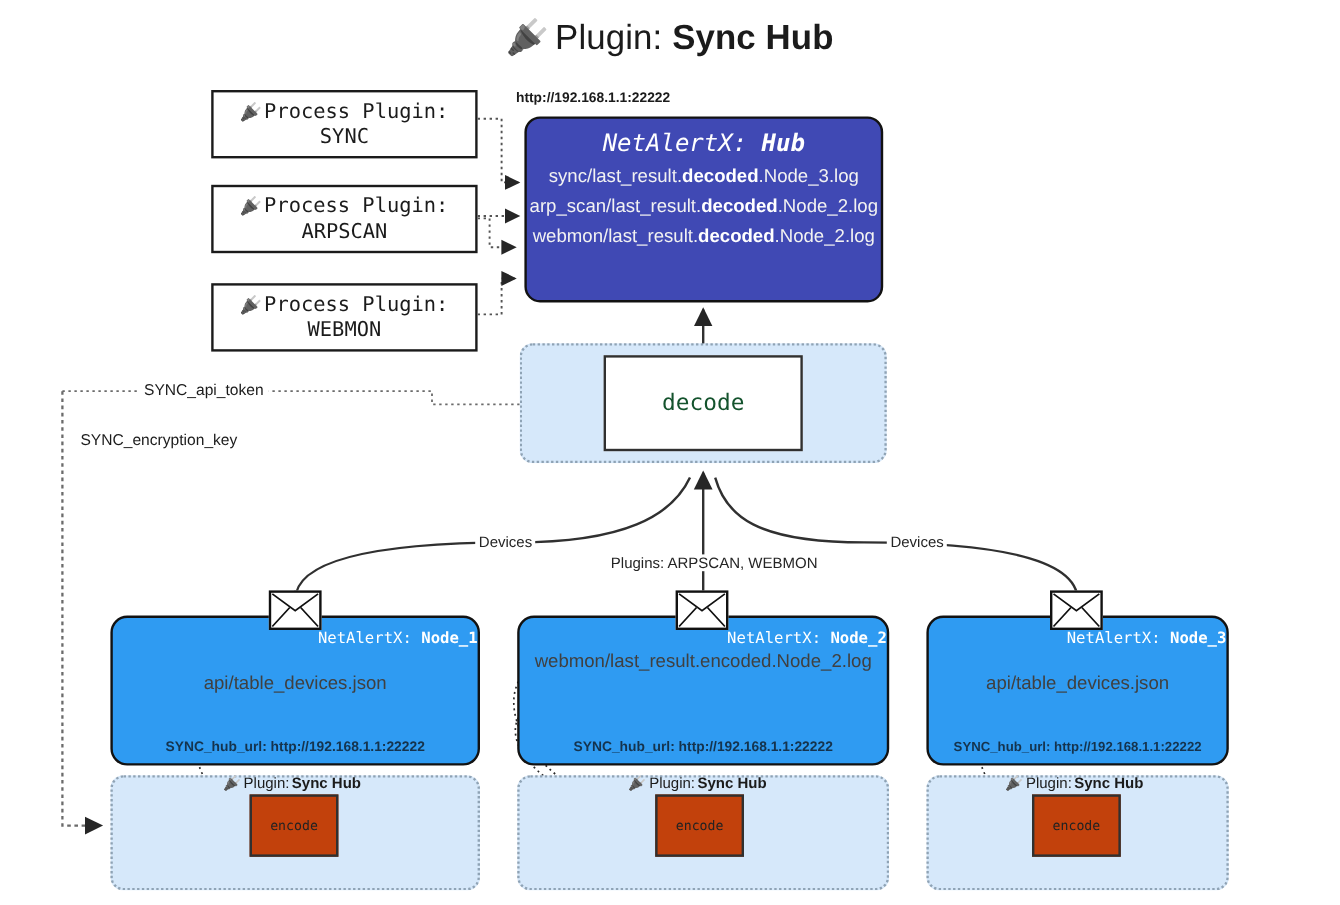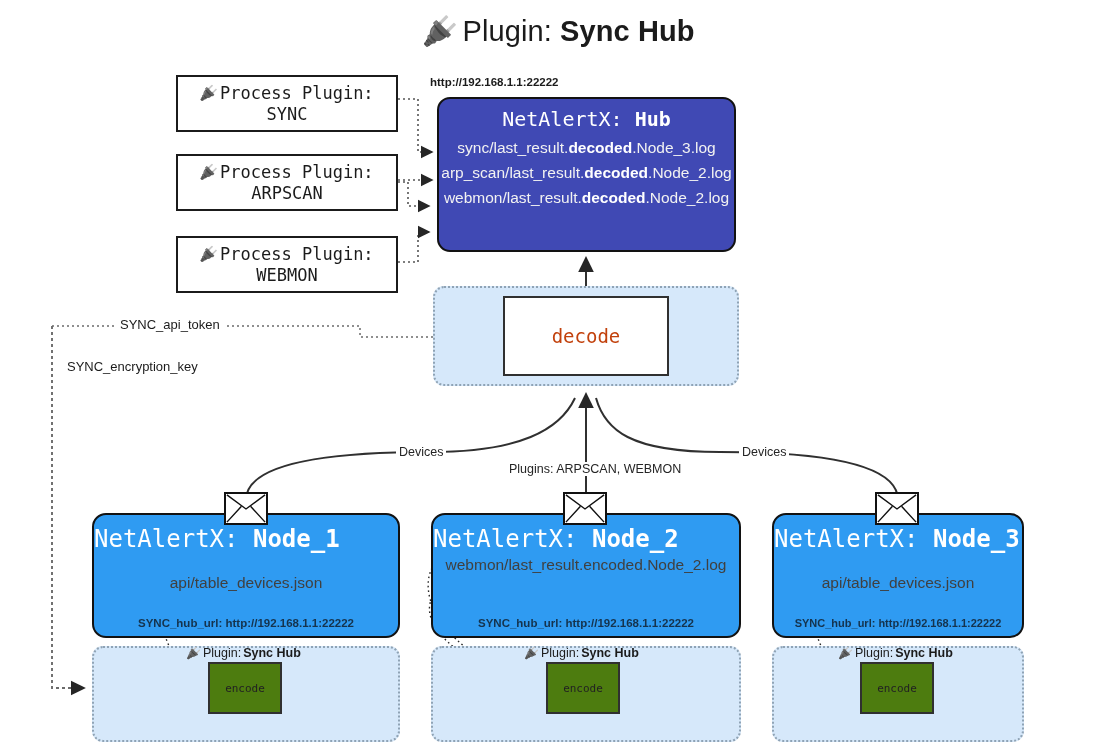--- a/index.html
+++ b/index.html
@@ -66,20 +66,21 @@
     border: 2.4px solid #121212;
     border-radius: 13px;
     color: #ffffff;
     padding-top: 8px;
   }
   .hub .hubtitle {
     text-align: center;
     font-family: "DejaVu Sans Mono", monospace;
     font-size: 20px;
     margin-bottom: 5px;
+    font-style: italic;
   }
   .hub .hubtitle b { font-weight: bold; }
   .hub .logline {
     font-size: 15.5px;
     color: #f2f2f2;
     text-align: center;
     line-height: 1.6;
     white-space: nowrap;
   }
   .hub .logline b { font-weight: bold; color: #ffffff; }
@@ -94,44 +95,44 @@
     border-radius: 11px;
   }
   .decodebox {
     position: absolute;
     left: 503px; top: 296px;
     width: 166px; height: 80px;
     background: #ffffff;
     border: 2.2px solid #303030;
     display: flex; align-items: center; justify-content: center;
     font-family: "DejaVu Sans Mono", monospace;
-    font-size: 19px; color: #c2410c;
+    font-size: 19px; color: #14532d;
   }
 
   
   .elabel {
     position: absolute;
     font-size: 12.5px; color: #252525;
     background: #ffffff;
     padding: 0 3px;
     white-space: nowrap;
   }
 
   
   .node {
     position: absolute;
     background: #2f9bf2;
     border: 2.4px solid #121212;
     border-radius: 14px;
     color: #ffffff;
   }
   .node .ntitle {
-    text-align: left;
-    font-family: "DejaVu Sans Mono", monospace;
-    font-size: 24px;
+    text-align: right;
+    font-family: "DejaVu Sans Mono", monospace;
+    font-size: 13px;
     margin-top: 10px;
   }
   .node .ntitle b { font-weight: bold; }
   .node .nline {
     text-align: center;
     font-size: 15.5px;
     color: #404040;
     white-space: nowrap;
     line-height: 1.55;
   }
@@ -166,21 +167,21 @@
     position: absolute;
     font-size: 12.5px; color: #1b1b1b;
     white-space: nowrap;
     display: flex; align-items: center; gap: 2px;
     z-index: 5;
   }
   .enclabel b { font-weight: bold; }
   .encbox {
     position: absolute;
     width: 74px; height: 52px;
-    background: #4d7c0f;
+    background: #c2410c;
     border: 2.2px solid #303030;
     display: flex; align-items: center; justify-content: center;
     font-family: "DejaVu Sans Mono", monospace;
     font-size: 11px; color: #222;
     z-index: 5;
   }
 
   
   .keylabel {
     position: absolute;

